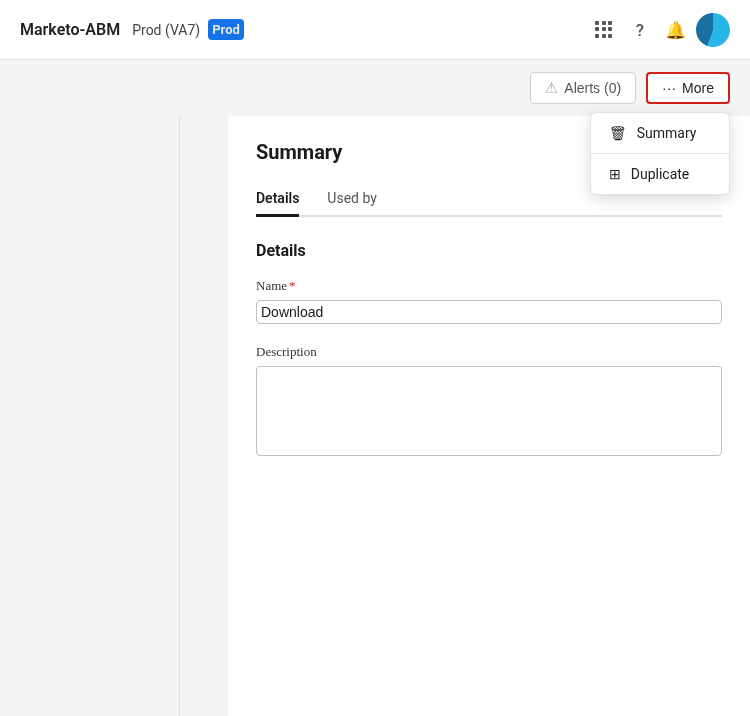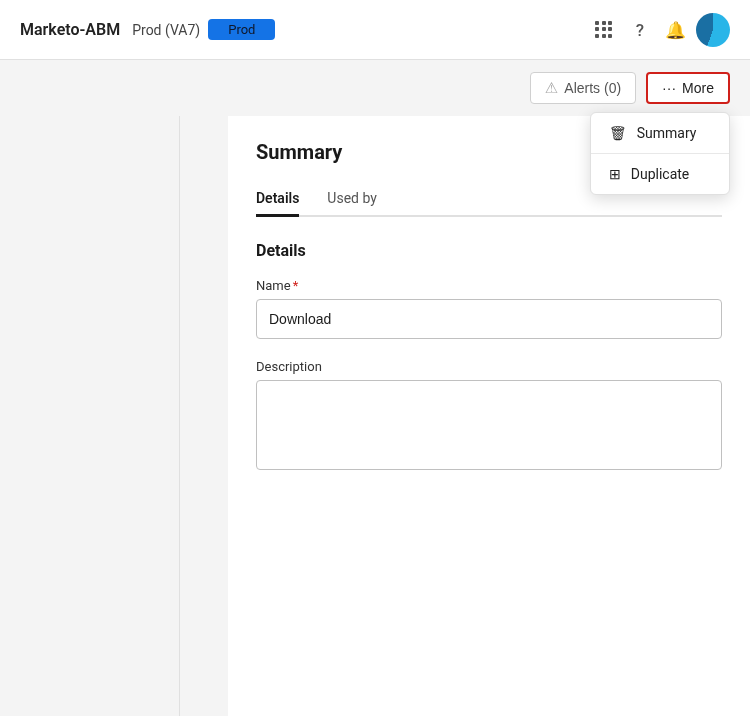--- a/index.html
+++ b/index.html
@@ -27,24 +27,24 @@
       color: #222;
       margin-right: 8px;
     }
     .navbar-env {
       font-size: 14px;
       color: #444;
       margin-right: 4px;
     }
     .navbar-badge {
       background: #1473e6;
-      color: #0f172a;
+      color: #e5e5e5;
       font-size: 13px;
-      font-weight: 400;
-      padding: 3px 20px;
+      font-weight: 700;
+      padding: 3px 4px;
       border-radius: 4px;
     }
     .navbar-spacer { flex: 1; }
     .navbar-icon {
       width: 32px;
       height: 32px;
       display: flex;
       align-items: center;
       justify-content: center;
       cursor: pointer;
@@ -182,32 +182,33 @@
       font-size: 16px;
       font-weight: 700;
       color: #1a1a1a;
       margin-bottom: 18px;
     }
 
     .field-label {
       font-size: 13px;
       color: #333;
       margin-bottom: 6px;
+      font-family: Liberation Serif, serif;
     }
     .required-star {
       color: #d0201a;
       margin-left: 2px;
     }
 
     .text-input {
       width: 100%;
-      height: 40px;
+      height: 24px;
       border: 1px solid #c0c0c0;
       border-radius: 4px;
-      padding: 0 12px;
+      padding: 0 4px;
       font-size: 14px;
       color: #1a1a1a;
       background: #fff;
       margin-bottom: 20px;
       outline: none;
     }
 
     .text-area {
       width: 100%;
       height: 90px;

